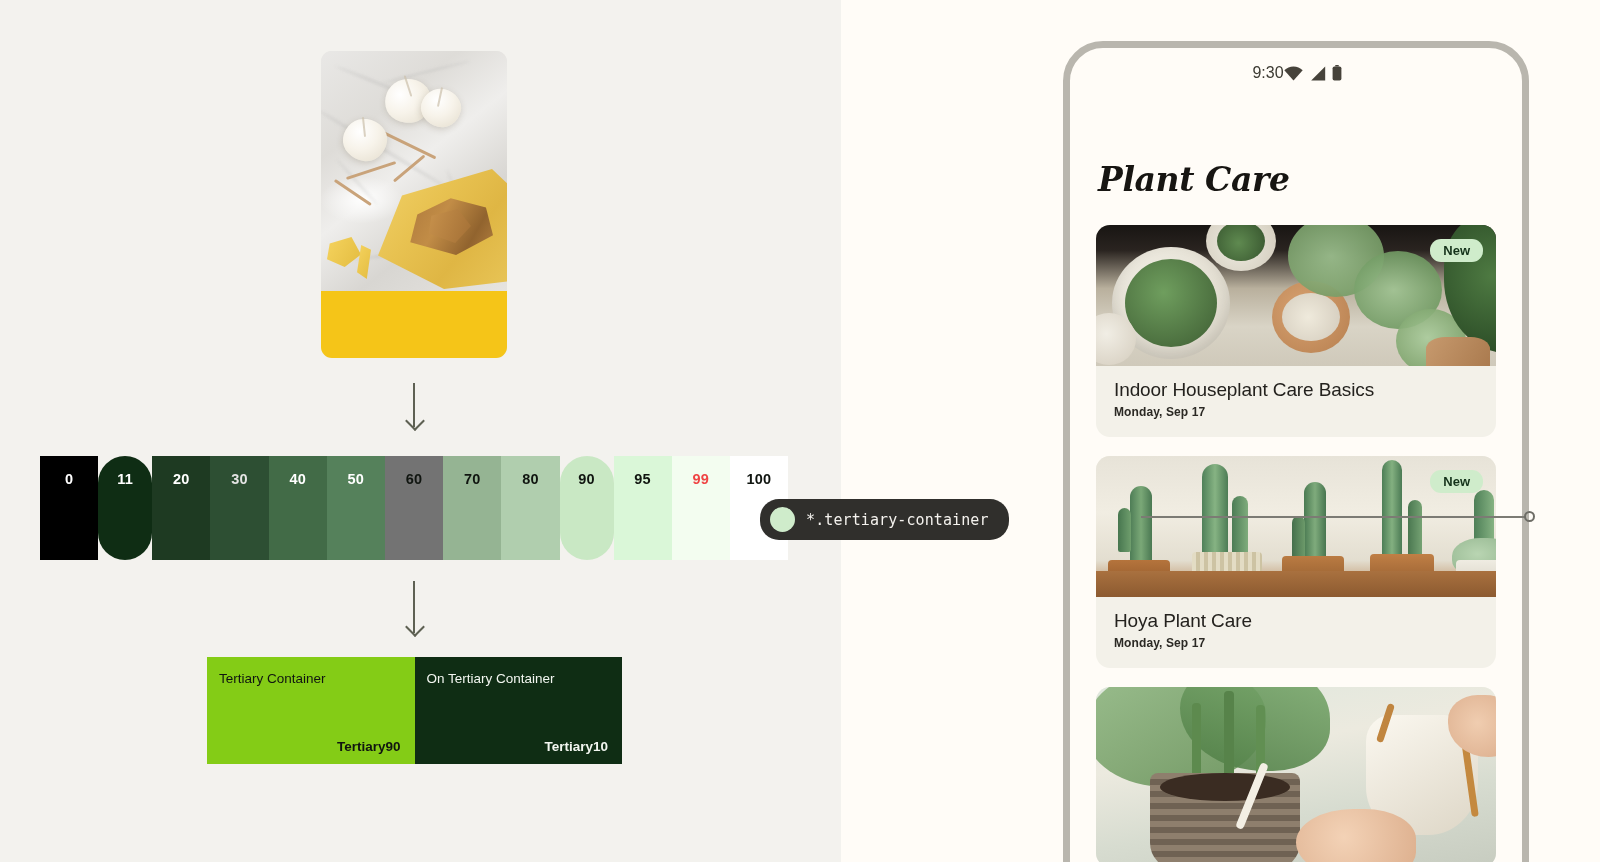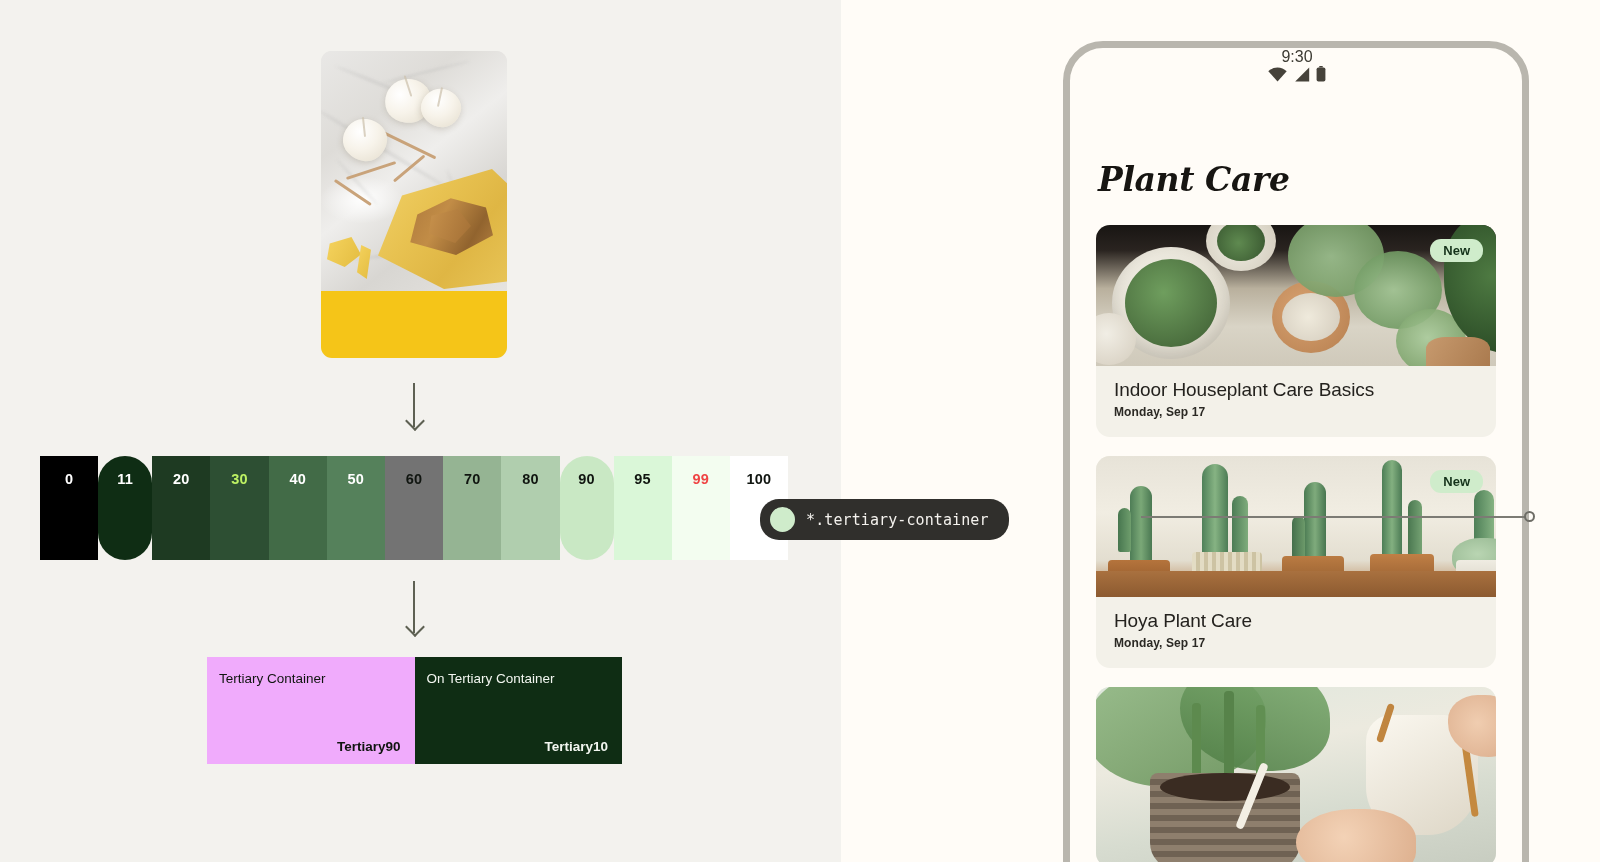--- a/index.html
+++ b/index.html
@@ -110,23 +110,22 @@
   }
   .phone {
     position: absolute; left: 222px; top: 41px;
     width: 466px; height: 860px;
     border: 7px solid #b9b6ae;
     border-radius: 40px;
     background: #fffcf7;
     overflow: hidden;
   }
   .status {
-    height: 50px; display: flex; align-items: center; justify-content: flex-start;
+    height: 50px; display: flex; align-items: center; justify-content: center;
     padding: 0 26px 0 28px;
-    flex-direction: column;
   }
   .status .time { font-size: 16px; color: #3c3a32; font-weight: 400; }
   .status .icons { display: flex; align-items: center; gap: 6px; }
   .ico { fill: #46423a; display:block; }
 
   .app-title {
     margin: 62px 0 0 28px;
     font-family: "DejaVu Serif", "Liberation Serif", serif;
     font-style: italic; font-weight: 700;
     font-size: 33px; letter-spacing: -.4px; color: #171512;
@@ -225,21 +224,21 @@
         <div class="sw" style="background: rgb(0, 0, 0);">
           <span class="num" style="color: rgb(255, 255, 255);">0</span>
         </div>
         <div class="sw sel" style="background: rgb(15, 45, 20);">
           <span class="num" style="color: rgb(255, 255, 255);">11</span>
         </div>
         <div class="sw" style="background: rgb(30, 58, 34);">
           <span class="num" style="color: rgb(255, 255, 255);">20</span>
         </div>
         <div class="sw" style="background: rgb(45, 79, 51);">
-          <span class="num" style="color: #bef264;">30</span>
+          <span class="num" style="color: #e5e5e5;">30</span>
         </div>
         <div class="sw" style="background: rgb(66, 107, 71);">
           <span class="num" style="color: rgb(255, 255, 255);">40</span>
         </div>
         <div class="sw" style="background: rgb(85, 129, 91); text-align: right;">
           <span class="num" style="color: rgb(255, 255, 255);">50</span>
         </div>
         <div class="sw" style="background: #737373;">
           <span class="num" style="color: rgb(16, 21, 16);">60</span>
         </div>
@@ -259,21 +258,21 @@
           <span class="num" style="color: #ef4444;">99</span>
         </div>
         <div class="sw" style="background: rgb(255, 255, 255);">
           <span class="num" style="color: rgb(16, 21, 16);">100</span>
         </div>
       </div>
 
     <div class="arrow arrow-2"></div>
 
     <div class="roles" id="roles">
-        <div class="role" style="background: #f0abfc; color: rgb(16, 21, 16);">
+        <div class="role" style="background: #84cc16; color: rgb(16, 21, 16);">
           <div class="rl">Tertiary Container</div>
           <div class="rv">Tertiary90</div>
         </div>
         <div class="role" style="background: rgb(15, 45, 20); color: rgb(242, 246, 240);">
           <div class="rl">On Tertiary Container</div>
           <div class="rv">Tertiary10</div>
         </div>
       </div>
   </div>
 

